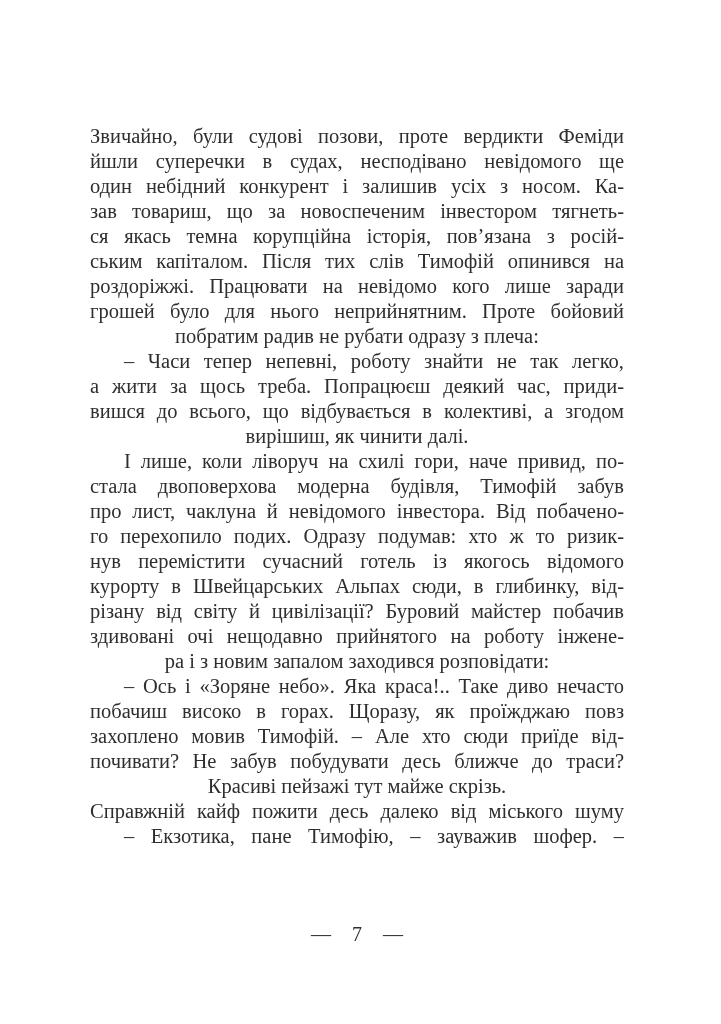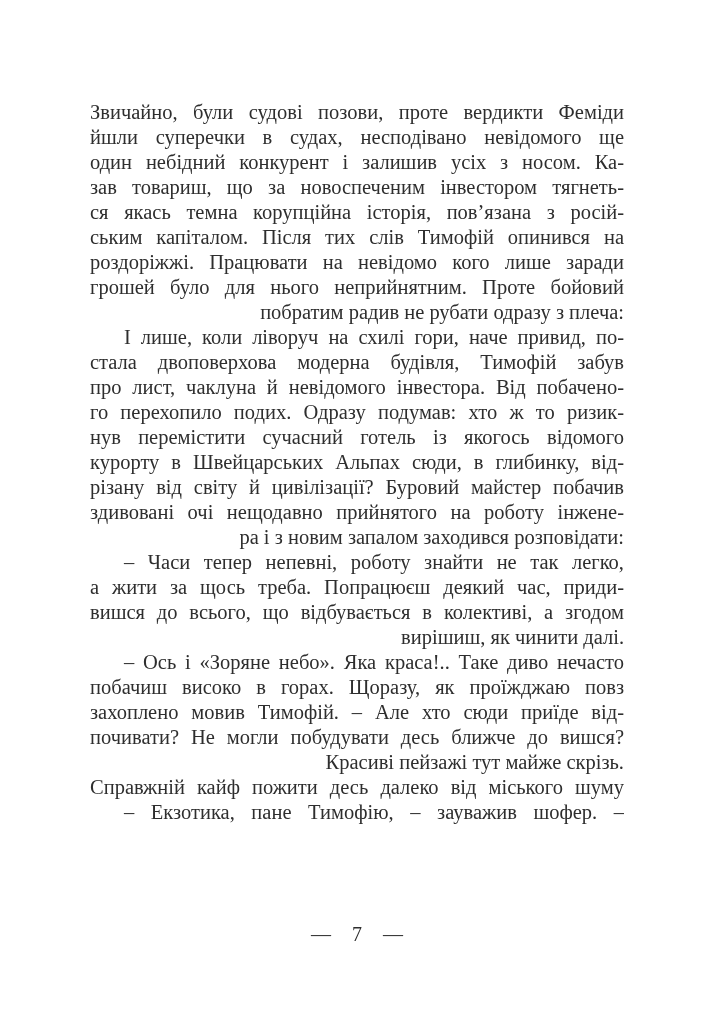--- a/index.html
+++ b/index.html
@@ -15,34 +15,34 @@
   .page {
     position: relative;
     width: 721px;
     height: 1024px;
     background: #ffffff;
     overflow: hidden;
   }
   .text-block {
     position: absolute;
     left: 90px;
-    top: 100px;
+    top: 124px;
     width: 534px;
     font-size: 20.5px;
     line-height: 25px;
     color: #2e2e2e;
   }
   .paragraph {
     margin: 0;
     padding: 0;
   }
   .line {
     height: 25px;
     overflow: hidden;
-    text-align: right;
+    text-align: center;
     white-space: normal;
   }
   .line.just {
     text-align: justify;
     text-align-last: justify;
   }
   .line.first-indent {
     text-indent: 34px;
   }
   .footer {
@@ -71,43 +71,43 @@
         <div class="line just">йшли суперечки в судах, несподівано невідомого ще</div>
         <div class="line just">один небідний конкурент і залишив усіх з носом. Ка-</div>
         <div class="line just">зав товариш, що за новоспеченим інвестором тягнеть-</div>
         <div class="line just">ся якась темна корупційна історія, пов’язана з росій-</div>
         <div class="line just">ським капіталом. Після тих слів Тимофій опинився на</div>
         <div class="line just">роздоріжжі. Працювати на невідомо кого лише заради</div>
         <div class="line just">грошей було для нього неприйнятним. Проте бойовий</div>
         <div class="line">побратим радив не рубати одразу з плеча:</div>
       </div>
       <div class="paragraph">
+        <div class="line just first-indent">– Часи тепер непевні, роботу знайти не так легко,</div>
+        <div class="line just">а жити за щось треба. Попрацюєш деякий час, приди-</div>
+        <div class="line just">вишся до всього, що відбувається в колективі, а згодом</div>
+        <div class="line">вирішиш, як чинити далі.</div>
+      </div>
+      <div class="paragraph">
         <div class="line just first-indent">І лише, коли ліворуч на схилі гори, наче привид, по-</div>
         <div class="line just">стала двоповерхова модерна будівля, Тимофій забув</div>
         <div class="line just">про лист, чаклуна й невідомого інвестора. Від побачено-</div>
         <div class="line just">го перехопило подих. Одразу подумав: хто ж то ризик-</div>
         <div class="line just">нув перемістити сучасний готель із якогось відомого</div>
         <div class="line just">курорту в Швейцарських Альпах сюди, в глибинку, від-</div>
         <div class="line just">різану від світу й цивілізації? Буровий майстер побачив</div>
         <div class="line just">здивовані очі нещодавно прийнятого на роботу інжене-</div>
         <div class="line">ра і з новим запалом заходився розповідати:</div>
       </div>
       <div class="paragraph">
-        <div class="line just first-indent">– Часи тепер непевні, роботу знайти не так легко,</div>
-        <div class="line just">а жити за щось треба. Попрацюєш деякий час, приди-</div>
-        <div class="line just">вишся до всього, що відбувається в колективі, а згодом</div>
-        <div class="line">вирішиш, як чинити далі.</div>
-      </div>
-      <div class="paragraph">
         <div class="line just first-indent">– Ось і «Зоряне небо». Яка краса!.. Таке диво нечасто</div>
         <div class="line just">побачиш високо в горах. Щоразу, як проїжджаю повз</div>
       </div>
       <div class="paragraph">
         <div class="line just">захоплено мовив Тимофій. – Але хто сюди приїде від-</div>
-        <div class="line just">почивати? Не могли побудувати десь ближче до вишся?</div>
+        <div class="line just">почивати? Не забув побудувати десь ближче до траси?</div>
         <div class="line">Красиві пейзажі тут майже скрізь.</div>
       </div>
       <div class="paragraph">
         <div class="line just">Справжній кайф пожити десь далеко від міського шуму</div>
         <div class="line just first-indent">– Екзотика, пане Тимофію, – зауважив шофер. –</div>
       </div>
     </div>
 
   <div class="footer">
     <span>—</span><span class="pagenum">7</span><span>—</span>

